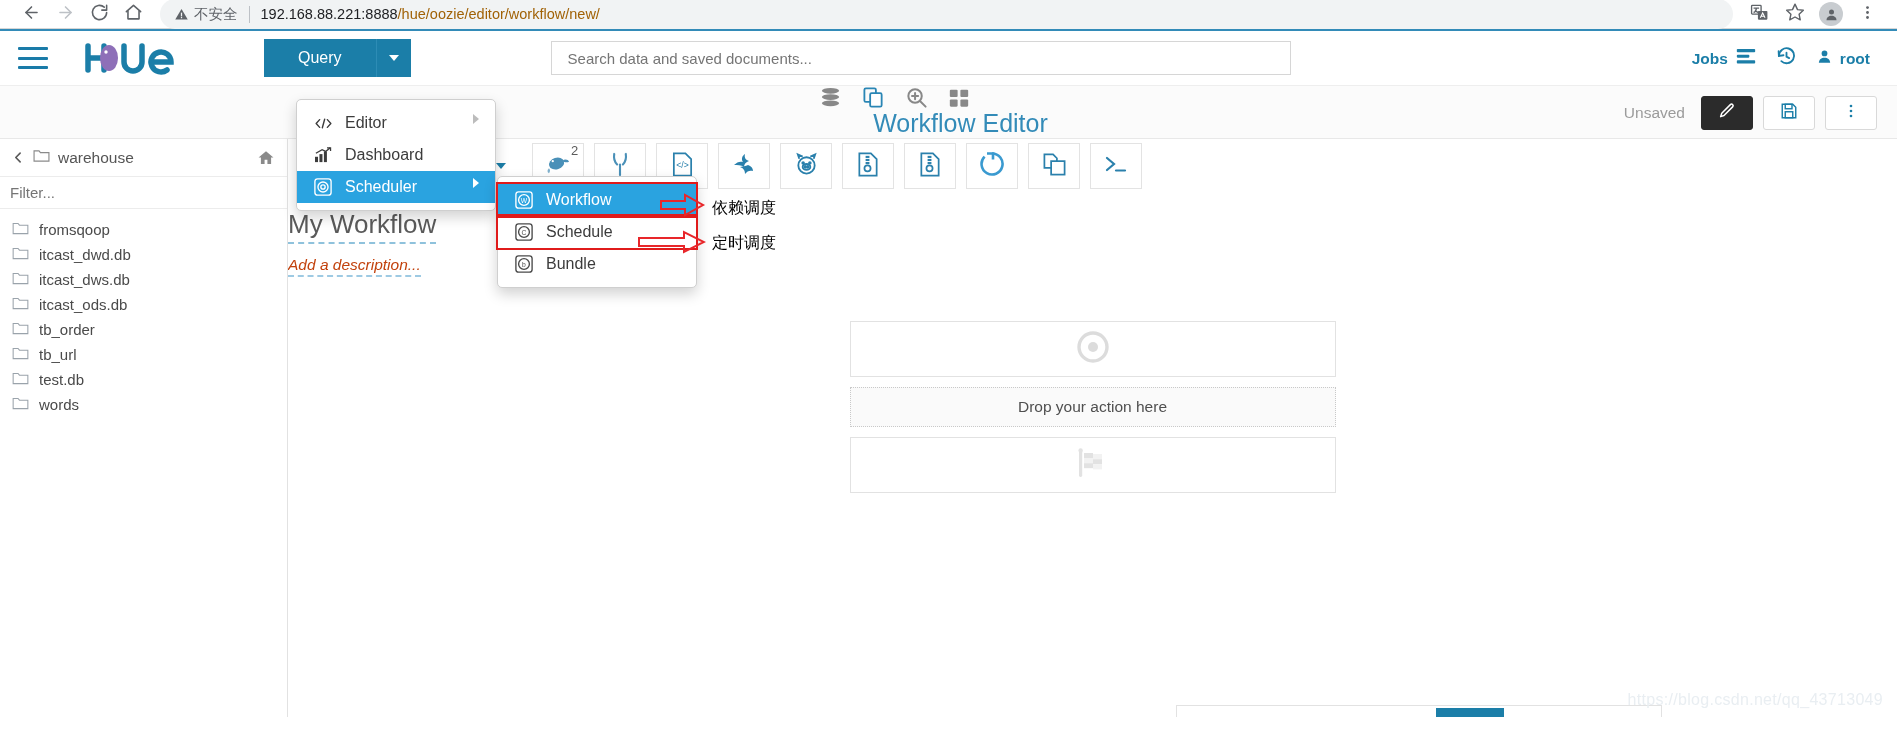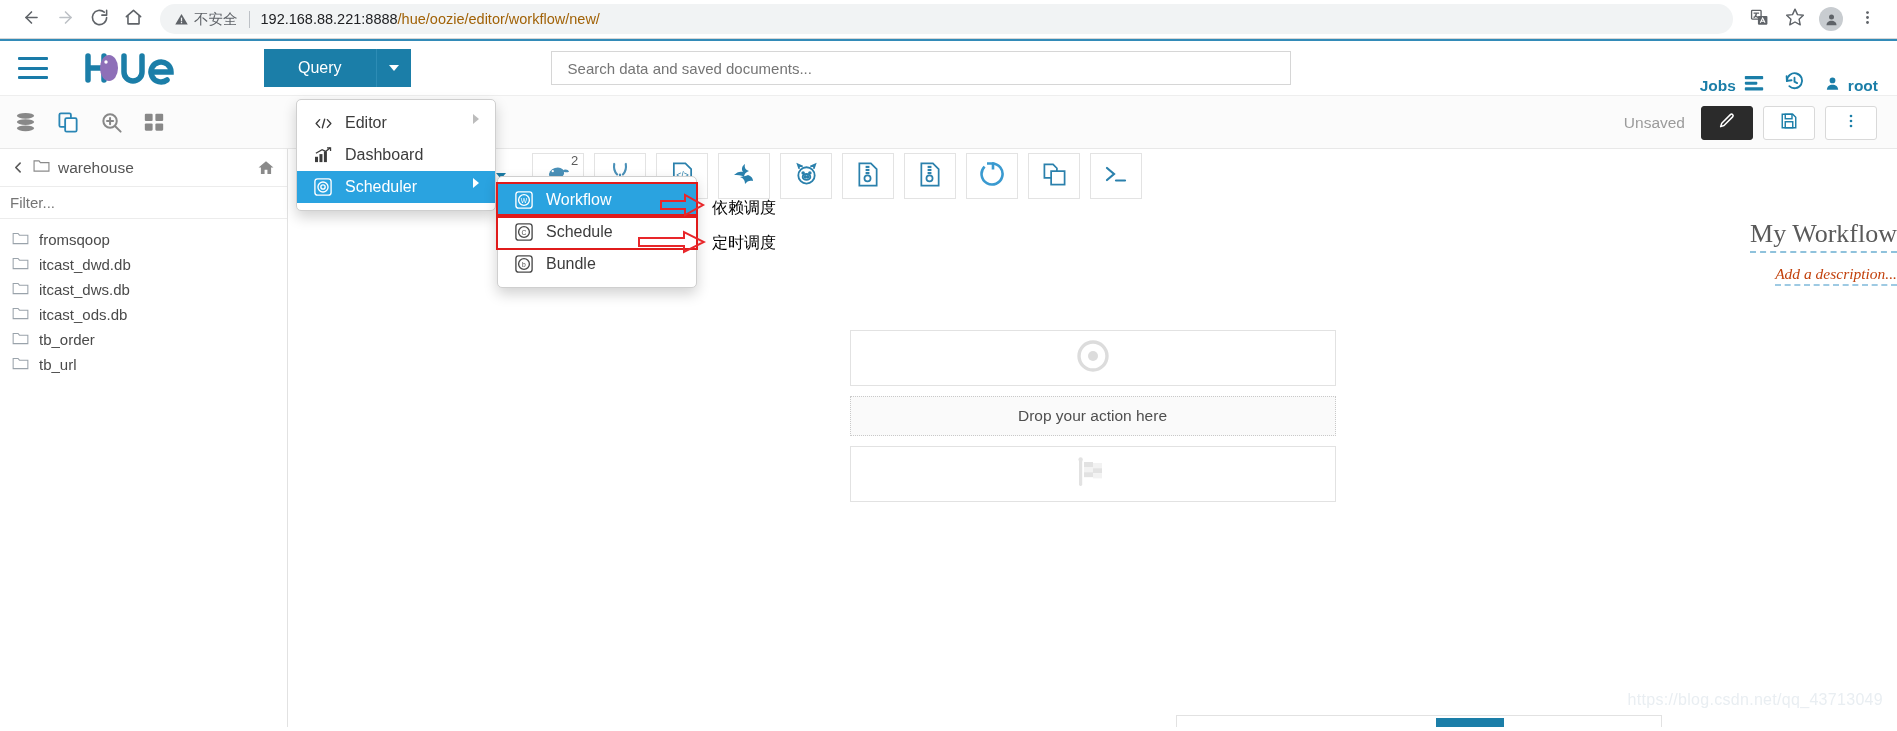--- a/index.html
+++ b/index.html
@@ -7,21 +7,21 @@
   body {
     width:1897px; height:731px;
     font-family:"Liberation Sans", sans-serif;
     background:#ffffff;
     overflow:hidden;
     position:relative;
   }
 
   
   .browser-bar{
-    height:39px; background:#ffffff; display:flex; align-items:center;
+    height:29px; background:#ffffff; display:flex; align-items:center;
     padding:0 14px; border-bottom:1px solid #d6d6d6;
   }
   .nav-btn{
     width:34px; height:34px; display:flex; align-items:center; justify-content:center;
     color:#5f6368; flex:0 0 auto;
   }
   .nav-btn.disabled{ color:#bdc1c6; }
   .omnibox{
     flex:1 1 auto; height:30px; background:#f1f3f4; border-radius:16px;
     display:flex; align-items:center; padding:0 14px; margin-left:10px; margin-right:10px;
@@ -57,27 +57,27 @@
   }
   .query-caret{
     background:#1b7ea8; width:35px; display:flex; align-items:center; justify-content:center;
     border-left:1px solid #2d8cb5; cursor:pointer;
   }
   .caret-down{ width:0;height:0;border-left:5px solid transparent;border-right:5px solid transparent;border-top:6px solid #fff; }
   .search-box{
     margin-left:140px; width:740px; height:34px; border:1px solid #d6d6d6; background:#fff;
     display:flex; align-items:center; padding:0 14px; color:#9a9a9a; font-size:15px;
   }
-  .header-right{ position:absolute; right:19px; top:0; height:55px; display:flex; align-items:flex-end; gap:20px; color:#1b7ea8; }
+  .header-right{ position:absolute; right:27px; top:0; height:55px; display:flex; align-items:center; gap:20px; color:#1b7ea8; }
   .hr-item{ display:flex; align-items:center; gap:8px; font-size:15.5px; font-weight:bold; color:#1b7ea8; cursor:pointer; }
 
   
   .sub-header{
     height:53px; background:#fbfbfb; border-bottom:1px solid #e8e8e8;
-    display:flex; align-items:center; position:relative;
+    display:flex; align-items:center; position:relative;flex-direction:column;
   }
   .sub-icons{ display:flex; align-items:center; gap:20px; padding-left:14px; width:288px; }
   .sub-ico{ color:#888; display:flex; align-items:center; cursor:pointer; }
   .sub-ico.active{ color:#2a86b5; }
   .page-title{ font-size:25px; color:#338bb8; padding-left:24px; font-weight:normal; }
   .sub-right{ position:absolute; right:20px; top:0; height:53px; display:flex; align-items:center; gap:10px; }
   .unsaved{ color:#9b9b9b; font-size:15.5px; margin-right:6px; }
   .sq-btn{
     width:52px; height:34px; border:1px solid #d9d9d9; background:#fff; border-radius:3px;
     display:flex; align-items:center; justify-content:center; cursor:pointer; color:#1b7ea8;
@@ -111,21 +111,21 @@
   .documents-menu{
     color:#1b7ea8; font-weight:bold; font-size:15px; letter-spacing:.4px; display:flex;
     align-items:center; gap:6px; margin-right:26px; cursor:pointer;
   }
   .act-btn{
     width:52px; height:46px; border:1px solid #e3e3e3; background:#fff; margin-right:10px;
     display:flex; align-items:center; justify-content:center; position:relative; cursor:pointer; color:#2a80ac;
   }
   .act-badge{ position:absolute; top:-1px; right:5px; font-size:13px; color:#5b5b5b; }
 
-  .wf-title-wrap{ text-align:right; margin-top:16px;font-family:Liberation Serif, serif; }
+  .wf-title-wrap{ text-align:left; margin-top:16px; }
   .wf-title{
     font-size:26px; color:#5a5a5a; display:inline-block; border-bottom:2px dashed #8fc2dc;
     padding-bottom:2px; cursor:text;
   }
   .wf-desc{
     font-size:15.5px; color:#c2410c; font-style:italic; display:inline-block;
     border-bottom:2px dashed #9ecae3; margin-top:12px; padding-bottom:1px; cursor:text;
   }
 
   .wf-canvas{ width:486px; margin:44px auto 0 auto; }
@@ -442,20 +442,32 @@
         <span><svg width="17" height="14" viewBox="0 0 24 20" fill="none" stroke="#9aa3ab" stroke-width="1.5">
               <path d="M1.5 18V3.5h7l2 2.5h12V18z"></path>
             </svg></span>
         <span>tb_order</span>
       </div>
       <div class="file-item">
         <span><svg width="17" height="14" viewBox="0 0 24 20" fill="none" stroke="#9aa3ab" stroke-width="1.5">
               <path d="M1.5 18V3.5h7l2 2.5h12V18z"></path>
             </svg></span>
         <span>tb_url</span>
+      </div>
+      <div class="file-item">
+        <span><svg width="17" height="14" viewBox="0 0 24 20" fill="none" stroke="#9aa3ab" stroke-width="1.5">
+              <path d="M1.5 18V3.5h7l2 2.5h12V18z"></path>
+            </svg></span>
+        <span>test.db</span>
+      </div>
+      <div class="file-item">
+        <span><svg width="17" height="14" viewBox="0 0 24 20" fill="none" stroke="#9aa3ab" stroke-width="1.5">
+              <path d="M1.5 18V3.5h7l2 2.5h12V18z"></path>
+            </svg></span>
+        <span>words</span>
       </div>
     </div>
   </div>
 
   <div class="main">
 
     <div class="action-bar">
       <div class="documents-menu">
         <span>DOCUMENTS</span>
         <span class="caret-down" style="border-top-color:#1b7ea8"></span>

